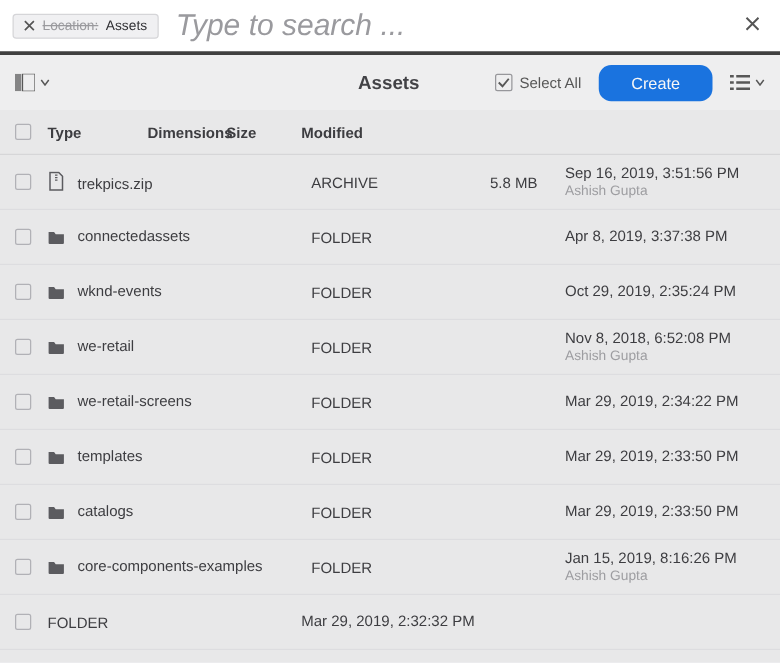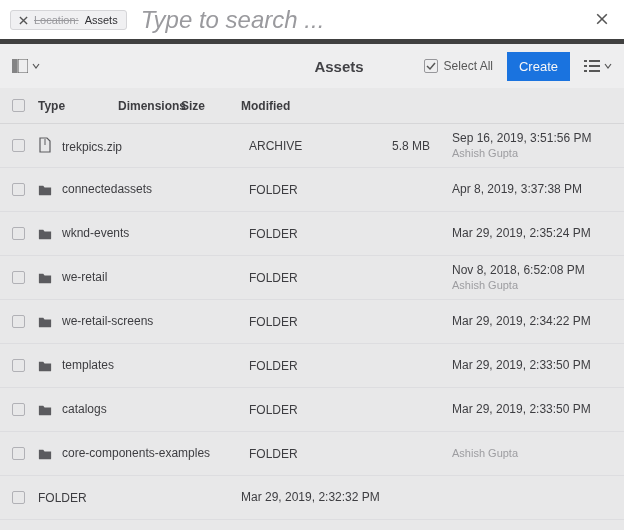--- a/index.html
+++ b/index.html
@@ -2,21 +2,21 @@
 <html><head>
 <meta charset="utf-8">
 <style>
   * { box-sizing: border-box; margin: 0; padding: 0; font-family: -apple-system, BlinkMacSystemFont, "Segoe UI", Arial, sans-serif; }
   html, body { width: 624px; height: 530px; background: #f0f0f1; overflow: hidden; }
   body { position: relative; }
   
   .search-bar {
     display: flex; align-items: center;
     height: 44px; background: #ffffff; padding: 0 10px;
-    border-bottom: 5px solid #404040;
+    border-bottom: 3px solid #404040;
   }
   .loc-chip {
     display: flex; align-items: center; gap: 6px;
     background: #f0f0f2; border: 1px solid #d5d5d8; border-radius: 3px;
     padding: 3px 8px; font-size: 11px; color: #555;
     margin-right: 14px;
   }
   .loc-chip .x-icon { width: 9px; height: 9px; display:inline-block; color:#555; cursor:pointer;}
   .loc-chip .loc-label { color:#9a9a9e; text-decoration: line-through; }
   .loc-chip .loc-value { color:#303034; font-weight: 500; }
@@ -31,22 +31,22 @@
     display:flex; align-items:center; height:44px; padding:0 12px;
     background:#f6f6f7;
   }
   .rail-toggle { display:flex; align-items:center; gap:4px; color:#555; font-size:12px; cursor:pointer;}
   .spacer { flex:1; }
   .title { font-size:15px; font-weight:700; color:#3f3f43; margin-right:60px;}
   .select-all { display:flex; align-items:center; gap:6px; color:#555; font-size:12px; margin-right:14px; cursor:pointer;}
   .checkmark-box { width:14px;height:14px;border:1px solid #9a9a9e;border-radius:2px; display:inline-flex;align-items:center;justify-content:center;}
   .checkmark-box svg{width:10px;height:10px;color:#555;}
   .create-btn {
-    background:#1573e6; color:#fff; border:none; border-radius:0;
-    padding:7px 12px; font-size:13px; font-weight:500; cursor:pointer; margin-right:14px;
+    background:#1573e6; color:#fff; border:none; border-radius:10px;
+    padding:7px 26px; font-size:13px; font-weight:500; cursor:pointer; margin-right:14px;
   }
   .view-switch { display:flex; align-items:center; gap:4px; color:#555; cursor:pointer;}
   
   .table { width:100%; }
   .thead, .row { display:flex; align-items:center; padding:0 12px; }
   .thead { height:36px; font-size:12px; font-weight:600; color:#3a3a3e; border-bottom:1px solid #dcdcdf;}
   .row { min-height:44px; font-size:12px; color:#3a3a3e; border-bottom:1px solid #e4e4e7; cursor:pointer;}
   .col-chk { width:26px; display:flex; align-items:center;}
   .col-name { flex:1.6; }
   .col-type { width:80px; }
@@ -172,21 +172,21 @@
         <div class="col-name"><span class="ficon">
             <svg viewBox="0 0 16 14">
               <path d="M1 3 h5 l1.5 2 H15 v8 a1 1 0 0 1 -1 1 H2 a1 1 0 0 1 -1 -1 Z" fill="currentColor"></path>
             </svg>
           </span><span>wknd-events</span></div>
         <div class="col-type">FOLDER</div>
         <div class="col-dim"></div>
         <div class="col-size"></div>
         <div class="col-mod">
           <div class="mod-stack">
-            <span>Mar 29, 2019, 2:35:24 PM</span>
+            <span>Oct 29, 2019, 2:35:24 PM</span>
           </div>
         </div>
       </div>
       <div class="row">
         <div class="col-chk">
           <span class="chk"></span>
         </div>
         <div class="col-name"><span class="ficon">
             <svg viewBox="0 0 16 14">
               <path d="M1 3 h5 l1.5 2 H15 v8 a1 1 0 0 1 -1 1 H2 a1 1 0 0 1 -1 -1 Z" fill="currentColor"></path>
@@ -263,20 +263,21 @@
         <div class="col-name"><span class="ficon">
             <svg viewBox="0 0 16 14">
               <path d="M1 3 h5 l1.5 2 H15 v8 a1 1 0 0 1 -1 1 H2 a1 1 0 0 1 -1 -1 Z" fill="currentColor"></path>
             </svg>
           </span><span>core-components-examples</span></div>
         <div class="col-type">FOLDER</div>
         <div class="col-dim"></div>
         <div class="col-size"></div>
         <div class="col-mod">
           <div class="mod-stack">
+            <span>Jan 15, 2019, 8:16:26 PM</span>
             <span class="mod-by">Ashish Gupta</span>
           </div>
         </div>
       </div>
       <div class="row">
         <div class="col-chk">
           <span class="chk"></span>
         </div>
         <div class="col-type">FOLDER</div>
         <div class="col-dim"></div>

